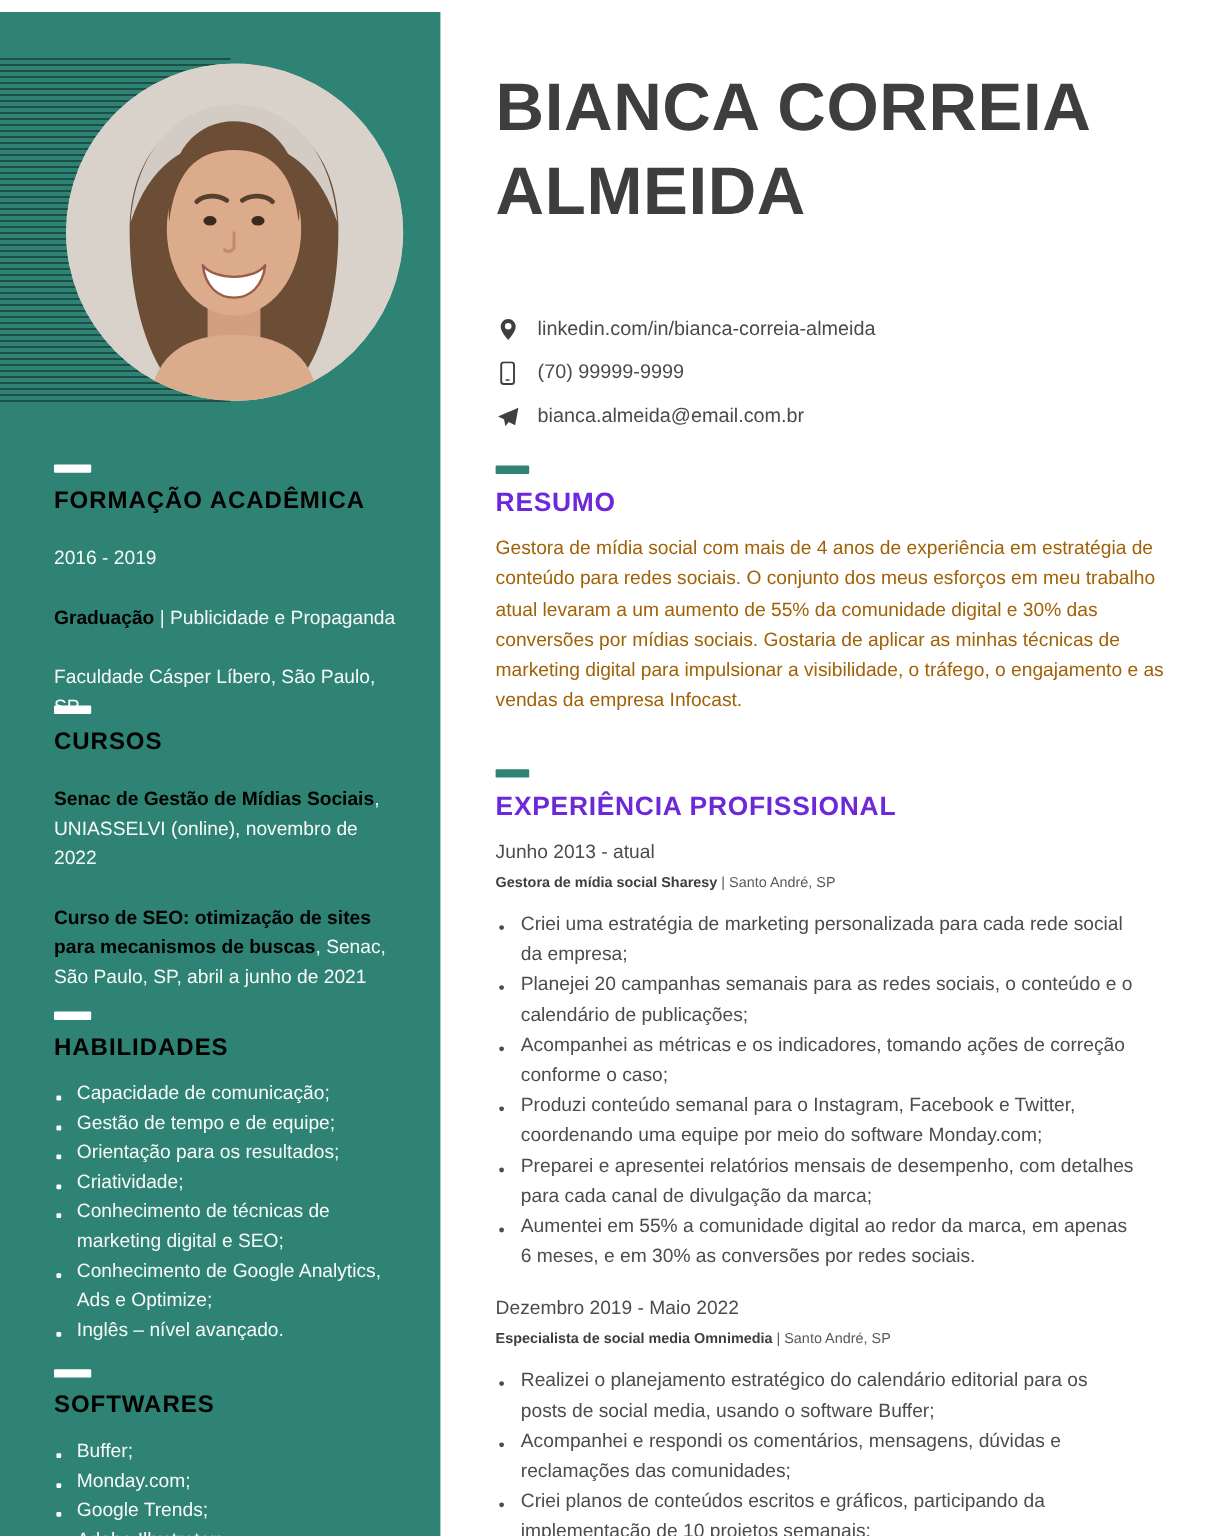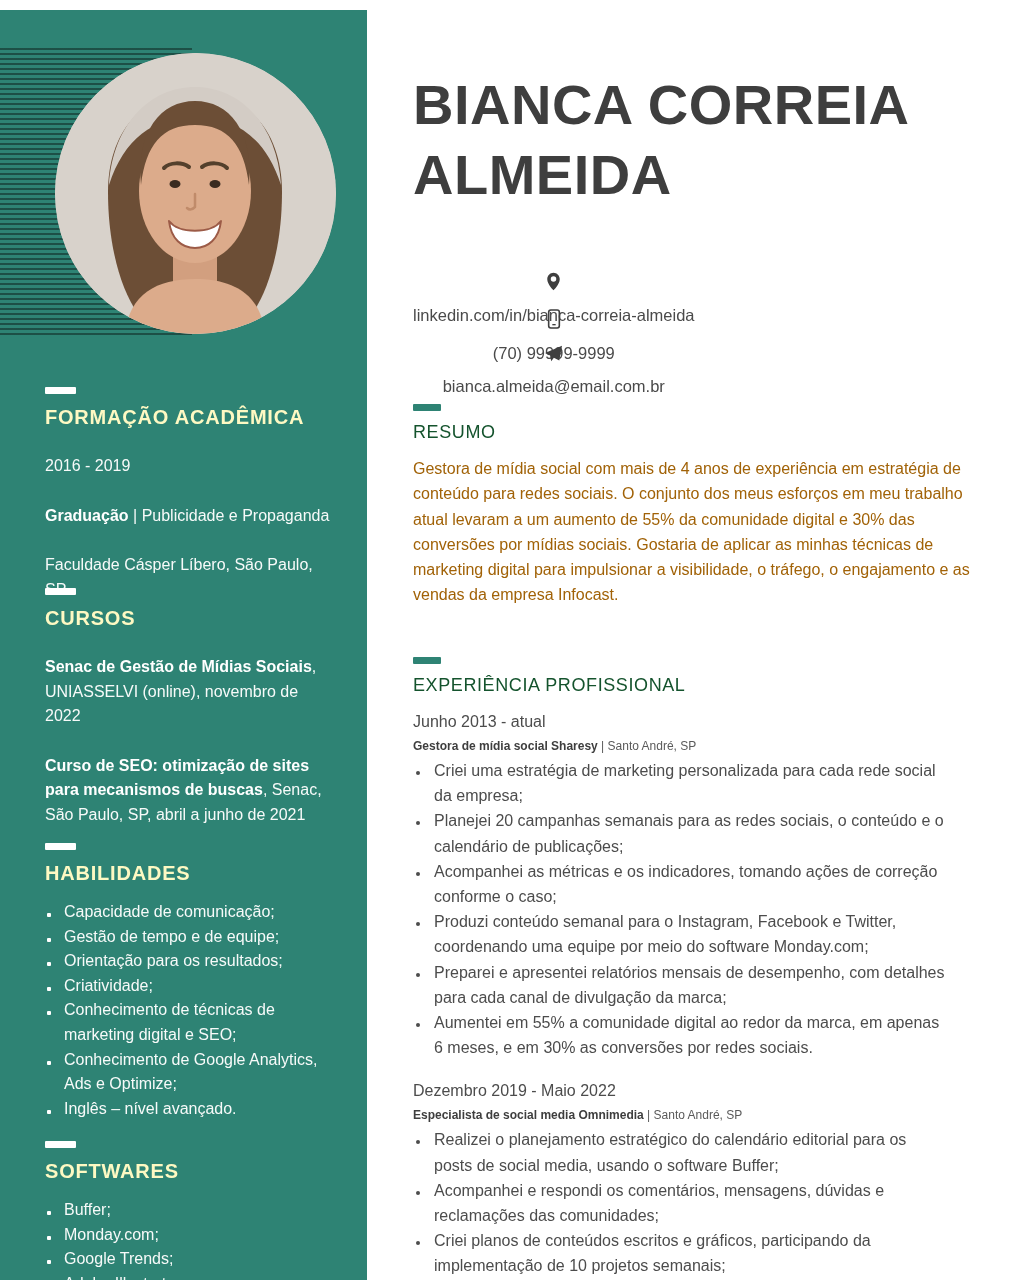--- a/index.html
+++ b/index.html
@@ -17,49 +17,49 @@
     position:absolute; left:0; top:38px; width:192px; height:287px;
     background:repeating-linear-gradient(to bottom, rgba(16,42,37,.58) 0 2px, rgba(0,0,0,0) 2px 5px);
   }
   .photo {
     position:absolute; left:55px; top:43px; width:281px; height:281px;
     border-radius:50%; overflow:hidden; background:#D8D2CB;
   }
   .photo svg { display:block; width:100%; height:100%; }
   .s-sec { position:absolute; left:45px; width:289px; }
   .s-dash { width:31px; height:7px; background:#FFFFFF; border-radius:1px; margin-bottom:12px; }
-  .s-h2 { font-size:20px; font-weight:bold; letter-spacing:0.8px; color:#fef9c3; margin-bottom:15px; }
+  .s-h2 { font-size:20px; font-weight:bold; letter-spacing:0.8px; color:#000000; margin-bottom:15px; }
   .s-text { font-size:16px; line-height:24.6px; font-weight:normal;margin-top:25px; }
-  .s-text b { font-weight:bold; color:#ffffff; }
+  .s-text b { font-weight:bold; color:#000000; }
   .s-list { list-style:none; }
   .s-list li { position:relative; padding-left:19px; font-size:16px; line-height:24.6px; }
   .s-list li::before {
     content:""; position:absolute; left:2px; top:13px;
     width:4px; height:4px; background:#FFFFFF; border-radius:1px;
   }
   
-  .content { position:absolute; left:413px; top:16px; width:585px; height:1148px; color:#4C4C4C; }
+  .content { position:absolute; left:413px; top:0; width:585px; height:1148px; color:#4C4C4C; }
   .name {
     position:absolute; top:54px; left:0; width:585px;
     font-size:56px; line-height:70px; font-weight:bold; letter-spacing:0.5px; color:#3E3E3E;
   }
   .contacts { position:absolute; top:256px; left:0; list-style:none; }
-  .contacts li { display:flex; align-items:center; height:36.5px; gap:15px; font-size:16.5px; color:#4A4A4A;flex-direction:column; }
+  .contacts li { display:flex; align-items:center; height:36.5px; gap:15px; font-size:16.5px; color:#4A4A4A; }
   .cicon { width:20px; display:flex; justify-content:center; align-items:center; }
   .cicon svg { display:block; }
   .m-sec { position:absolute; left:0; width:577px; }
   .m-dash { width:28px; height:7px; background:#2E8374; border-radius:1px; }
-  .m-h2 { margin-top:11px; font-size:18px; font-weight:normal; letter-spacing:0.6px; color:#14532d; }
+  .m-h2 { margin-top:11px; font-size:22px; font-weight:bold; letter-spacing:0.6px; color:#6d28d9; }
   .summary-text { margin-top:13px; font-size:16px; line-height:25.3px; color:#a16207; width:577px; }
   .job { margin-top:14px; }
   .job2 { margin-top:19px; }
   .job-period { font-size:16px; line-height:24px; color:#4C4C4C; }
   .job-role { font-size:12px; line-height:24px; color:#5A5A5A; }
   .job-role b { color:#3E3E3E; font-weight:bold; }
-  .m-list { list-style:none; width:532px; }
+  .m-list { list-style:none; margin-top:11px; width:532px; }
   .m-list li { position:relative; padding-left:21px; font-size:16px; line-height:25.2px; color:#4C4C4C; }
   .m-list li::before {
     content:""; position:absolute; left:3px; top:13px;
     width:4px; height:4px; background:#4C4C4C; border-radius:50%;
   }
 </style>
 </head>
 <body>
 
 <div class="page">

